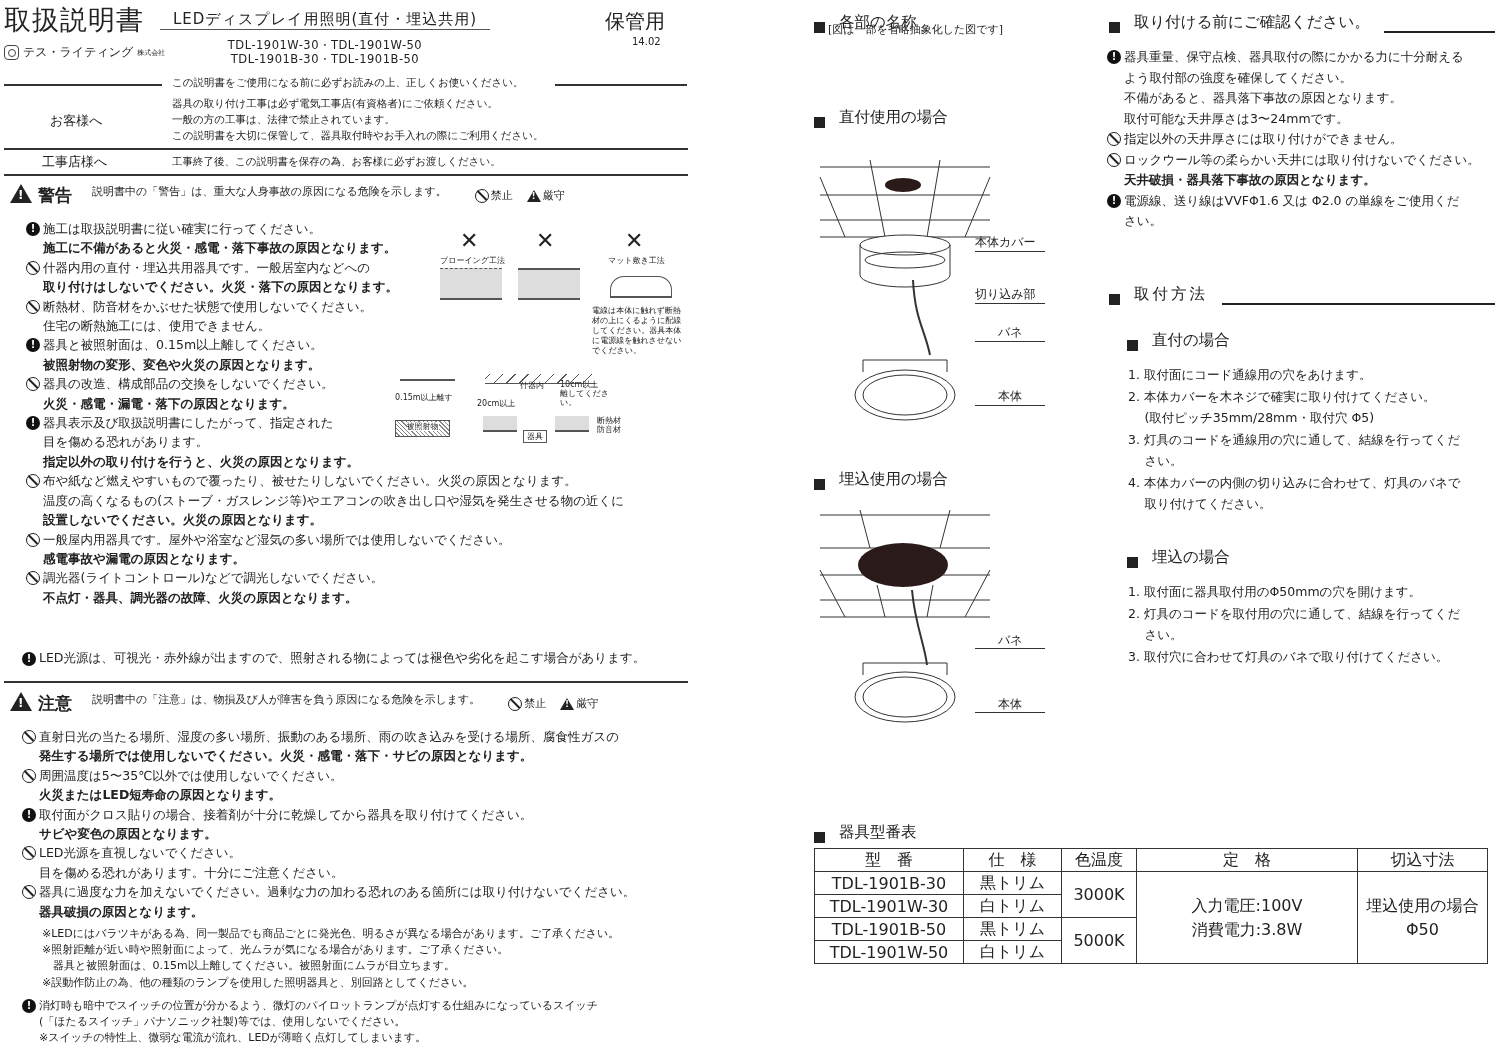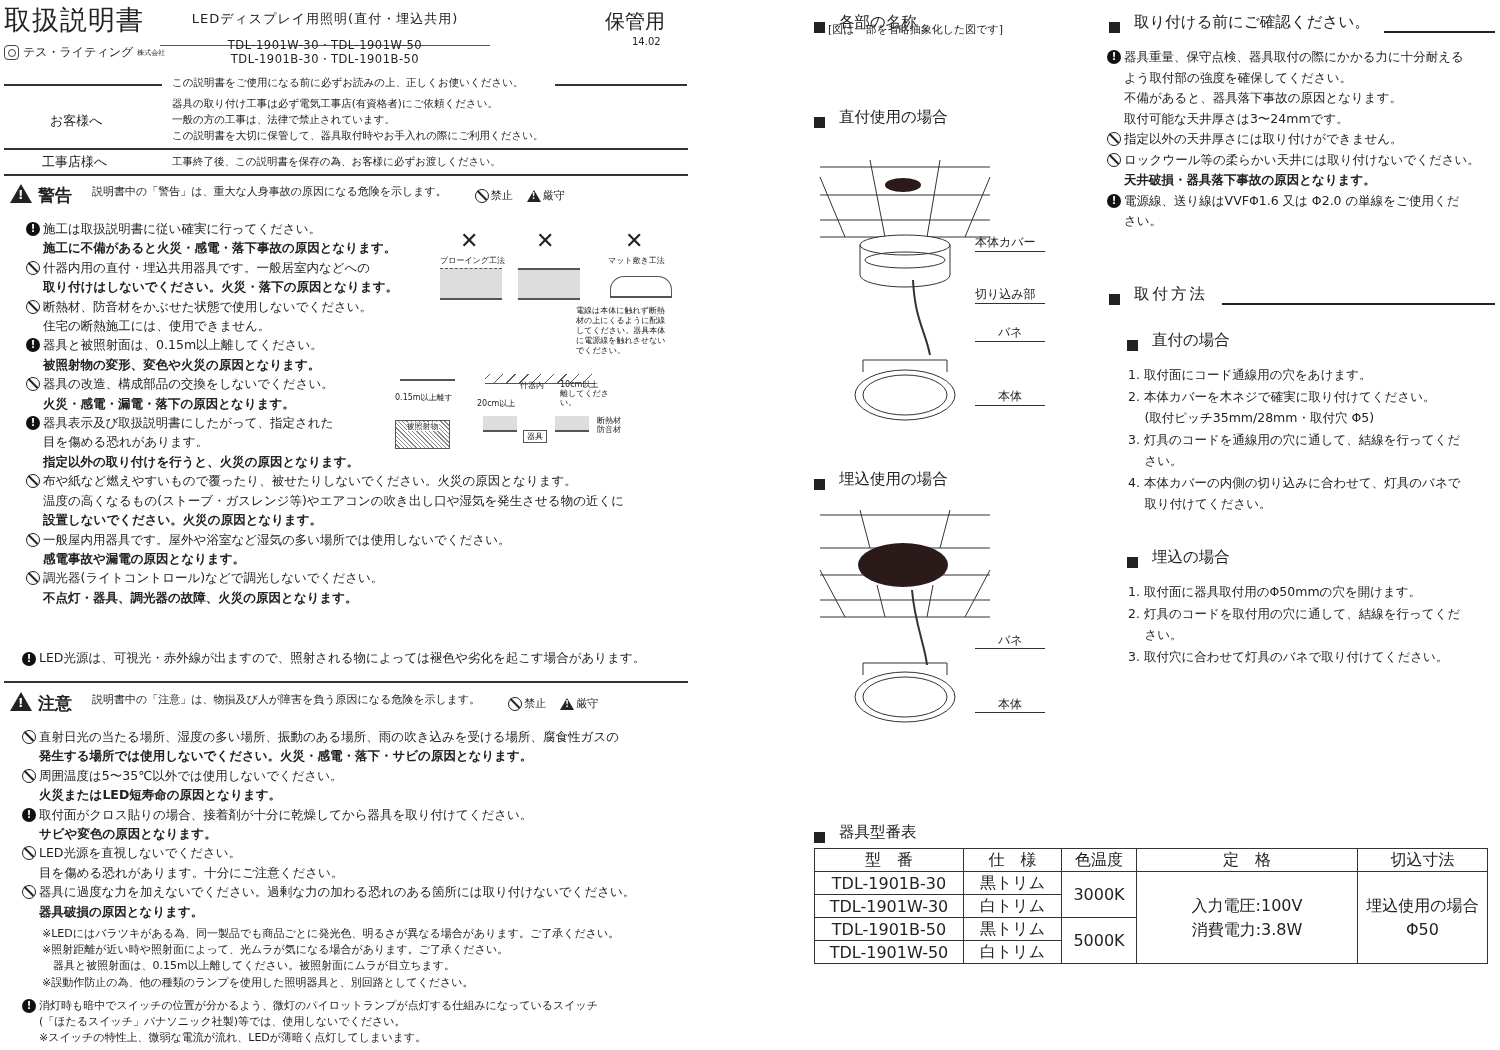--- a/index.html
+++ b/index.html
@@ -4,21 +4,21 @@
 <style>
   *{box-sizing:border-box;margin:0;padding:0}
   html,body{width:1500px;height:1050px;background:#fff;color:#222;overflow:hidden}
   body{font-family:"DejaVu Sans","Liberation Sans",sans-serif;position:relative}
   .abs{position:absolute}
   .title{left:4px;top:2px;font-size:27px;letter-spacing:1px;color:#222}
   .logo{left:4px;top:44px;font-size:12px;display:flex;align-items:center;gap:4px}
   .logo .co{font-size:7px}
   .logo-mark{width:15px;height:15px;border:1.5px solid #444;border-radius:4px;position:relative}
   .logo-mark:after{content:"";position:absolute;left:3px;top:3px;width:6px;height:6px;border:1.5px solid #444;border-radius:50%}
-  .product{left:160px;top:10px;width:330px;text-align:center;font-size:13px;letter-spacing:1px;border-bottom:1px solid #555;padding-bottom:17px}
+  .product{left:160px;top:10px;width:330px;text-align:center;font-size:15px;letter-spacing:1px;border-bottom:1px solid #555;padding-bottom:0}
   .models{left:160px;top:38px;width:330px;text-align:center;font-size:11.5px;line-height:14px;letter-spacing:.5px}
   .keep{left:605px;top:8px;font-size:20px}
   .date{left:632px;top:36px;font-size:10px}
   .hr{position:absolute;height:2px;background:#333}
   .row-label{position:absolute;font-size:13px}
   .row-text{position:absolute;left:172px;font-size:10.5px;line-height:16px;white-space:nowrap}
   .sec-head{display:flex;gap:6px;white-space:nowrap}
   .sec-head .big{font-size:17px;font-weight:bold}
   .sec-head .desc{font-size:11px;margin-left:14px}
   .sec-head .legend{font-size:11px;margin-left:22px;display:flex;gap:14px;align-items:center}
@@ -161,32 +161,32 @@
 
 <div class="abs" style="left:440px;top:228px;width:250px;height:130px;font-size:8px">
   <div class="abs" style="left:20px;top:0;font-size:22px;font-weight:bold">✕</div>
   <div class="abs" style="left:0;top:27px">ブローイング工法</div>
   <div class="abs" style="left:0;top:40px;width:62px;height:32px;background:#ddd;border-top:1px dashed #555;border-bottom:2px solid #555"></div>
   <div class="abs" style="left:96px;top:0;font-size:22px;font-weight:bold">✕</div>
   <div class="abs" style="left:78px;top:40px;width:62px;height:32px;background:#ddd;border-top:2px solid #555;border-bottom:2px solid #555"></div>
   <div class="abs" style="left:185px;top:0;font-size:22px;font-weight:bold">✕</div>
   <div class="abs" style="left:168px;top:27px">マット敷き工法</div>
   <div class="abs" style="left:170px;top:48px;width:62px;height:22px;border:1px solid #555;border-radius:14px 14px 0 0;border-bottom:2px solid #555"></div>
-  <div class="abs" style="left:136px;top:78px;line-height:10px">
+  <div class="abs" style="left:152px;top:78px;line-height:10px">
     <div>電線は本体に触れず断熱</div>
     <div>材の上にくるように配線</div>
     <div>してください。器具本体</div>
     <div>に電源線を触れさせない</div>
     <div>でください。</div>
   </div>
 </div>
 <div class="abs" style="left:395px;top:368px;width:230px;height:80px;font-size:8px">
   <div class="abs" style="left:5px;top:5px;width:55px;height:8px;border-bottom:2px solid #555"></div>
   <div class="abs" style="left:0;top:24px">0.15m以上離す</div>
-  <div class="abs" style="left:0;top:52px;width:55px;height:29px;border:1px solid #555;background:repeating-linear-gradient(45deg,#fff 0 2px,#888 2px 3px);text-align:center;line-height:12px"><span style="background:#fff">被照射物</span></div>
+  <div class="abs" style="left:0;top:52px;width:55px;height:17px;border:1px solid #555;background:repeating-linear-gradient(45deg,#fff 0 2px,#888 2px 3px);text-align:center;line-height:12px"><span style="background:#fff">被照射物</span></div>
   <div class="abs" style="left:90px;top:6px;width:110px;height:10px;border-bottom:1px solid #555;background:repeating-linear-gradient(-45deg,#fff 0 8px,#555 8px 9px)"></div>
   <div class="abs" style="left:125px;top:12px">什器内</div>
   <div class="abs" style="left:165px;top:12px;line-height:9px">
       <div>10cm以上</div>
       <div>離してください。</div>
     </div>
   <div class="abs" style="left:82px;top:30px">20cm以上</div>
   <div class="abs" style="left:128px;top:62px;border:1px solid #555;padding:0 3px">器具</div>
   <div class="abs" style="left:88px;top:48px;width:34px;height:16px;background:#ddd;border-bottom:2px solid #555"></div>
   <div class="abs" style="left:160px;top:48px;width:34px;height:16px;background:#ddd;border-bottom:2px solid #555"></div>

